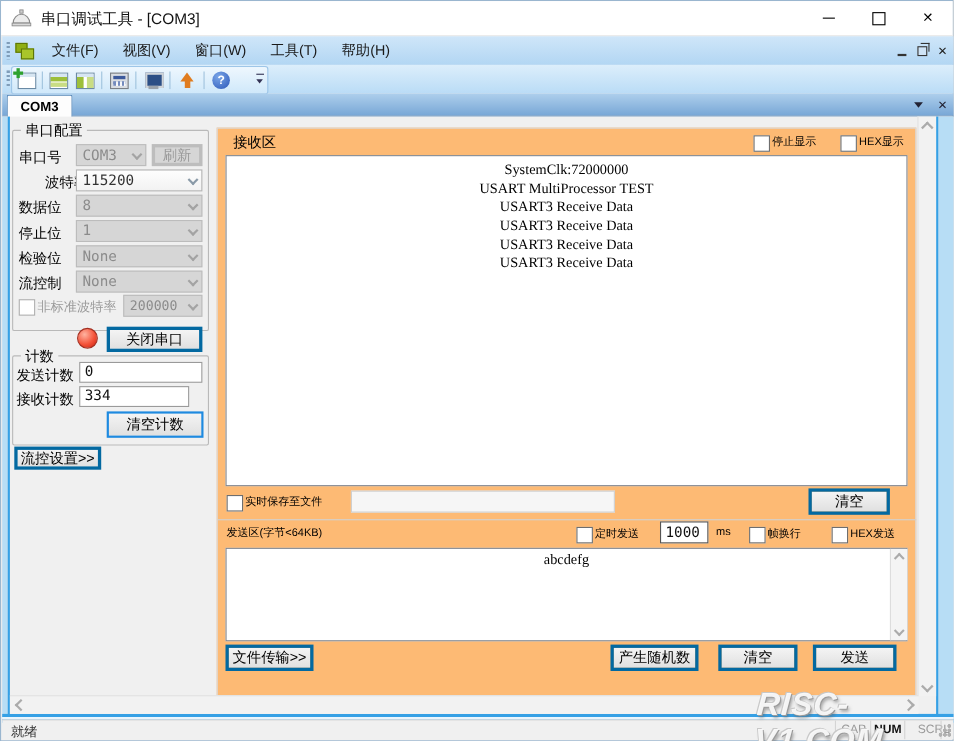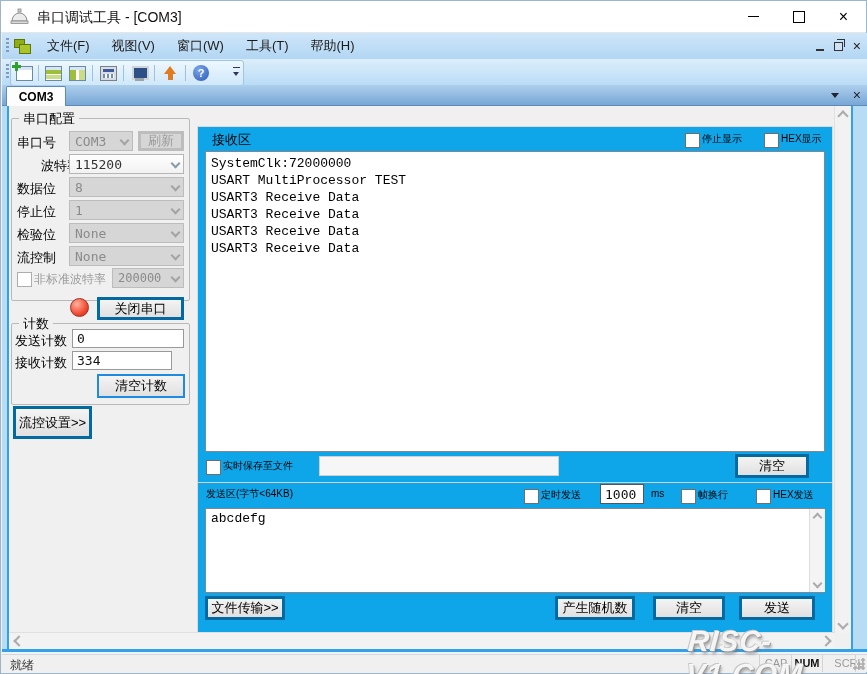--- a/index.html
+++ b/index.html
@@ -1,17 +1,17 @@
 <!DOCTYPE html>
 <html><head>
 <meta charset="utf-8">
 <style>
   html,body{margin:0;padding:0;}
   body{width:867px;height:674px;position:relative;font-family:"Liberation Sans","DejaVu Sans",sans-serif;font-size:13px;color:#000;background:#f0f0f0;overflow:hidden;}
-  .mono{font-family:Liberation Mono, monospace;}
+  .mono{font-family:Liberation Serif, serif;text-align:center;}
 
   
   .window{position:absolute;inset:0;border:1px solid #9ab6cf;box-sizing:border-box;background:#f0f0f0;}
 
   
   .titlebar{position:absolute;left:0;top:0;width:100%;height:32px;background:#ffffff;border-bottom:1px solid #e6e6e6;box-sizing:border-box;}
   .app-icon{position:absolute;left:9px;top:7px;width:19px;height:18px;}
   .title-text{position:absolute;left:36px;top:8px;font-size:14px;color:#111;}
   .win-btn{position:absolute;top:0;width:45px;height:31px;display:flex;align-items:center;justify-content:center;}
   .wb-min{right:90px;} .wb-max{right:45px;} .wb-close{right:0;}
@@ -102,21 +102,21 @@
   .btn.disabled{background:#d6d6d6;border-color:#bdbdbd;color:#9a9a9a;}
   .btn.focused{border:2px solid #1e8ae0;}
   .cb{position:absolute;width:13px;height:13px;background:#fff;border:1px solid #6e6e6e;box-sizing:content-box;}
   .cb.disabled{border-color:#adadad;}
   .cb-label{position:absolute;font-size:10px;color:#000;white-space:nowrap;}
   .cb-label.disabled{color:#9a9a9a;}
   .tfield{position:absolute;background:#fff;border:1px solid #9a9a9a;box-sizing:border-box;font-family:"DejaVu Sans Mono","Liberation Mono",monospace;font-size:13px;color:#111;padding:0 4px;outline:none;}
   .red-dot{position:absolute;left:68px;top:192px;width:19px;height:19px;border-radius:50%;background:radial-gradient(circle at 35% 30%,#ffb3a0,#f4533a 55%,#c81e0a);border:1px solid #a33022;box-sizing:border-box;}
 
   
-  .rpanel{position:absolute;left:195px;top:20px;width:636px;height:517px;border:1px solid #dadada;box-sizing:border-box;background:#0ea5e9;}
+  .rpanel{position:absolute;left:195px;top:10px;width:636px;height:517px;border:1px solid #dadada;box-sizing:border-box;background:#fdba74;}
   .rx-title{position:absolute;left:14px;top:4px;font-size:13px;}
   .rxbox{position:absolute;left:7px;top:24px;width:620px;height:301px;background:#fff;border:1px solid #82878f;box-sizing:border-box;padding:3px 5px;font-size:13px;line-height:17px;white-space:pre;overflow:hidden;color:#000;}
   .divider{position:absolute;left:0px;top:355px;width:635px;height:1px;background:#d2d2d2;}
   .txbox{position:absolute;left:7px;top:381px;width:620px;height:85px;background:#fff;border:1px solid #82878f;box-sizing:border-box;padding:2px 5px;font-size:13px;line-height:16px;white-space:pre;overflow:hidden;color:#000;}
   .txbox-scroll{position:absolute;left:611px;top:382px;width:15px;height:83px;background:#f4f4f4;border-left:1px solid #ddd;}
   .statusbar-sep{position:absolute;top:0;width:1px;height:100%;background:#d4d4d4;}
 
   
   .statusbar{position:absolute;left:1px;bottom:1px;width:865px;height:17px;background:#f0f0f0;border-top:1px solid #d7d7d7;font-size:12px;color:#333;}
   .sb-ready{position:absolute;left:8px;top:2px;}
@@ -321,21 +321,21 @@
 
     <div class="groupbox g2">
       <span class="gb-title">计数</span>
     </div>
     <span class="frow-label" style="left:13px;top:226px;">发送计数</span>
     <input class="tfield" style="left: 70px; top: 223px; width: 112px; height: 19px;" value="0">
     <span class="frow-label" style="left:13px;top:248px;">接收计数</span>
     <input class="tfield" style="left: 70px; top: 245px; width: 100px; height: 19px;" value="334">
     <div class="btn focused" style="left:95px;top:268px;width:88px;height:24px;">清空计数</div>
 
-    <div class="btn" style="left:11px;top:300px;width:79px;height:33px;">流控设置&gt;&gt;</div>
+    <div class="btn" style="left:11px;top:300px;width:79px;height:21px;">流控设置&gt;&gt;</div>
 
     <div class="rpanel">
       <span class="rx-title">接收区</span>
 
       <span class="cb" style="left:487px;top:6px;"></span>
       <span class="cb-label" style="left:504px;top:5px;">停止显示</span>
       <span class="cb" style="left:566px;top:6px;"></span>
       <span class="cb-label" style="left:583px;top:5px;">HEX显示</span>
 
       <div class="rxbox mono">SystemClk:72000000

